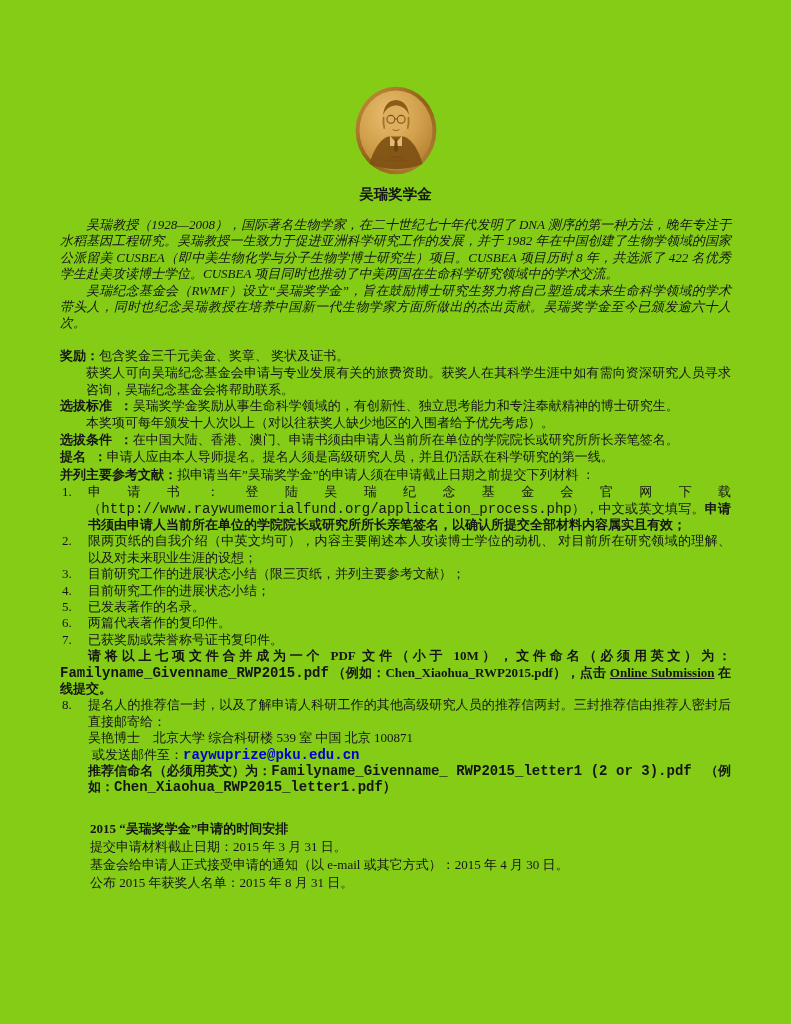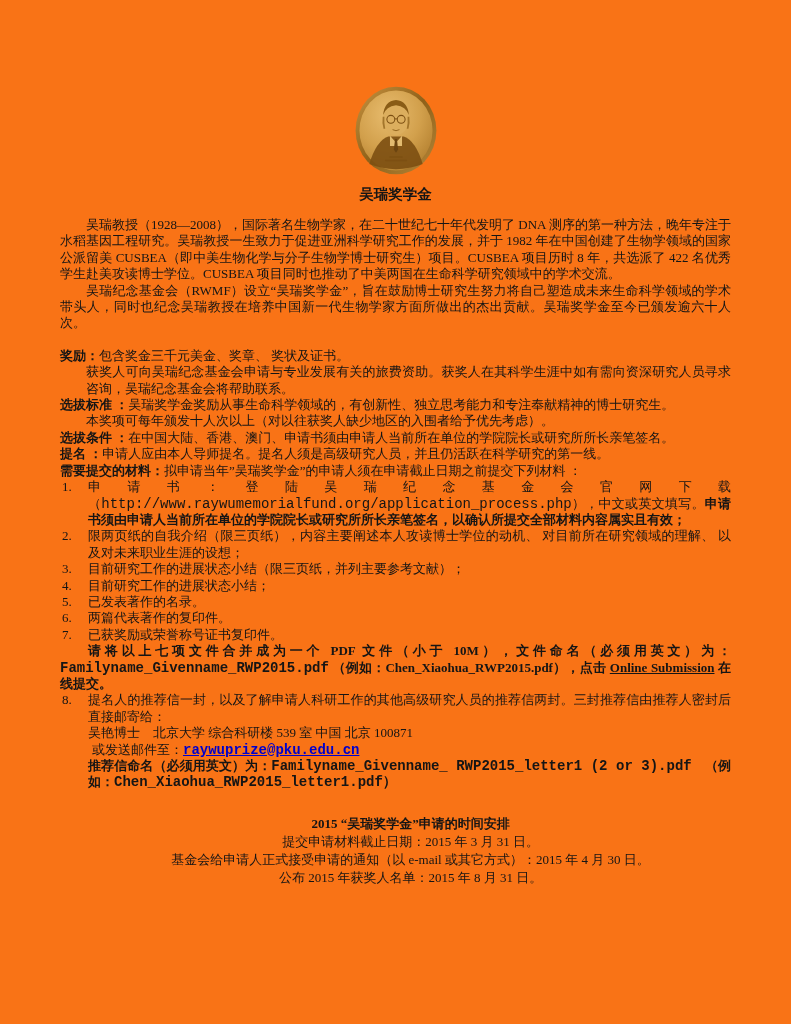--- a/index.html
+++ b/index.html
@@ -1,61 +1,60 @@
 <!DOCTYPE html>
 <html style="--link-blue: #0000cc;"><head>
 <meta charset="utf-8">
 <style>
   * { box-sizing: border-box; }
   html, body { margin: 0; padding: 0; background: #ffffff; }
   .page {
     width: 791px;
     height: 1024px;
     margin: 0 auto;
-    background: #f97316;
+    background: #84cc16;
     padding: 84px 60px 0 60px;
     font-family: "Liberation Serif", "DejaVu Serif", serif;
     font-size: 13px;
     line-height: 16.4px;
     color: #151515;
     overflow: hidden;
   }
   .medal-row { text-align: center; margin: 0 0 8px 0; }
   .medal-row svg { display: inline-block; vertical-align: top; }
   .doc-title {
     margin: 0 0 14px 0;
     text-align: center;
     font-size: 14.5px;
     font-weight: bold;
     line-height: 18px;
   }
   p { margin: 0; }
-  .para { text-align: justify; text-indent: 2em; }
+  .para { text-align: justify; text-indent: 2em; font-style: italic; }
   .gap16 { height: 16px; }
   .line { text-align: justify; }
-  .lbl { font-weight: bold; }
+  .lbl { font-weight: bold; font-family: Liberation Mono, monospace; }
   .sub26 { padding-left: 26px; }
   .sub50 { padding-left: 50px; }
   .mono { font-family: "Liberation Mono", "DejaVu Sans Mono", monospace; font-size: 14px; }
   .bold { font-weight: bold; }
   .list-item { position: relative; padding-left: 28px; text-align: justify; }
   .list-num { position: absolute; left: 2px; top: 0; }
   .pdf-note { text-indent: 28px; text-align: justify; font-weight: bold; }
   .item8-sub { padding-left: 28px; }
   .email-line { padding-left: 32px; }
   .email-link {
     color: var(--link-blue, #0000cc);
     font-weight: bold;
-    text-decoration: underline;
     cursor: pointer;
     margin-top: 24px;
   }
   .online-link { text-decoration: underline; cursor: pointer; }
   .letter-note { padding-left: 28px; font-weight: bold; text-align: justify; }
-  .schedule { margin-top: 24px; padding-left: 30px; line-height: 18px; text-align: center; }
+  .schedule { margin-top: 24px; padding-left: 30px; line-height: 18px; }
   .schedule-heading { font-weight: bold; }
 </style>
 </head>
 <body>
 
 <div class="page">
 
   <div class="medal-row">
     <svg viewBox="0 0 100 108" width="86" height="93" xmlns="http://www.w3.org/2000/svg" aria-hidden="true">
       <defs>
@@ -98,25 +97,25 @@
   <p class="line"><b class="lbl">奖励：</b><span>包含奖金三千元美金、奖章、 奖状及证书。</span></p>
   <p class="line sub26">获奖人可向吴瑞纪念基金会申请与专业发展有关的旅费资助。获奖人在其科学生涯中如有需向资深研究人员寻求咨询，吴瑞纪念基金会将帮助联系。</p>
   <p class="line"><b class="lbl">选拔标准 ：</b><span>吴瑞奖学金奖励从事生命科学领域的，有创新性、独立思考能力和专注奉献精神的博士研究生。</span></p>
 
   <p class="line sub26">本奖项可每年颁发十人次以上（对以往获奖人缺少地区的入围者给予优先考虑）。</p>
 
   <p class="line"><b class="lbl">选拔条件 ：</b><span>在中国大陆、香港、澳门、申请书须由申请人当前所在单位的学院院长或研究所所长亲笔签名。</span></p>
 
   <p class="line"><b class="lbl">提名 ：</b><span>申请人应由本人导师提名。提名人须是高级研究人员，并且仍活跃在科学研究的第一线。</span></p>
 
-  <p class="line"><b class="lbl">需要提交的材料：</b><span>拟申请当年”吴瑞奖学金”的申请人须在申请截止日期之前提交下列材料 ：</span></p>
+  <p class="line"><b class="lbl">并列主要参考文献：</b><span>拟申请当年”吴瑞奖学金”的申请人须在申请截止日期之前提交下列材料 ：</span></p>
 
   <p class="list-item"><span class="list-num">1.</span><span>申请书：登陆吴瑞纪念基金会官网下载（</span><span class="mono">http://www.raywumemorialfund.org/application_process.php</span><span>），中文或英文填写。</span><span class="bold">申请书须由申请人当前所在单位的学院院长或研究所所长亲笔签名，以确认所提交全部材料内容属实且有效；</span></p>
 
-  <p class="list-item"><span class="list-num">2.</span><span>限两页纸的自我介绍（限三页纸），内容主要阐述本人攻读博士学位的动机、 对目前所在研究领域的理解、 以及对未来职业生涯的设想；</span></p>
+  <p class="list-item"><span class="list-num">2.</span><span>限两页纸的自我介绍（中英文均可），内容主要阐述本人攻读博士学位的动机、 对目前所在研究领域的理解、 以及对未来职业生涯的设想；</span></p>
 
   <p class="list-item"><span class="list-num">3.</span><span>目前研究工作的进展状态小结（限三页纸，并列主要参考文献）；</span></p>
 
   <p class="list-item"><span class="list-num">4.</span><span>目前研究工作的进展状态小结；</span></p>
 
   <p class="list-item"><span class="list-num">5.</span><span>已发表著作的名录。</span></p>
 
   <p class="list-item"><span class="list-num">6.</span><span>两篇代表著作的复印件。</span></p>
 
   <p class="list-item"><span class="list-num">7.</span><span>已获奖励或荣誉称号证书复印件。</span></p>

